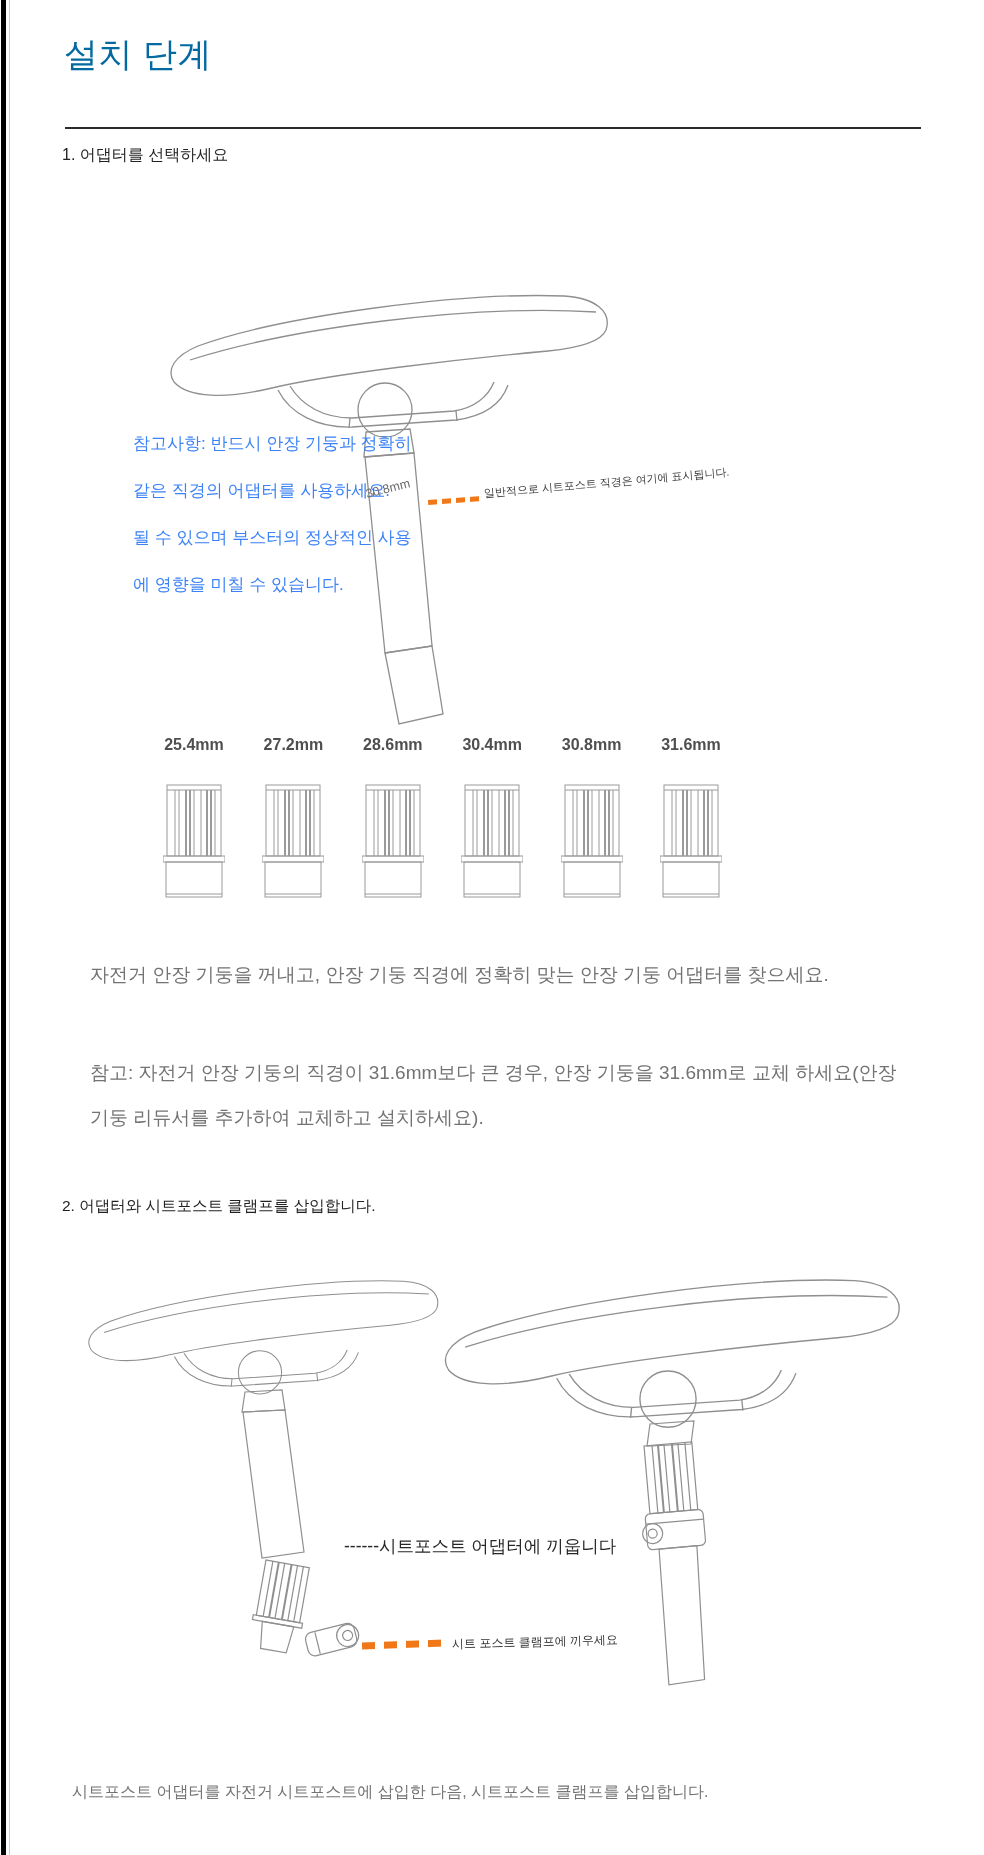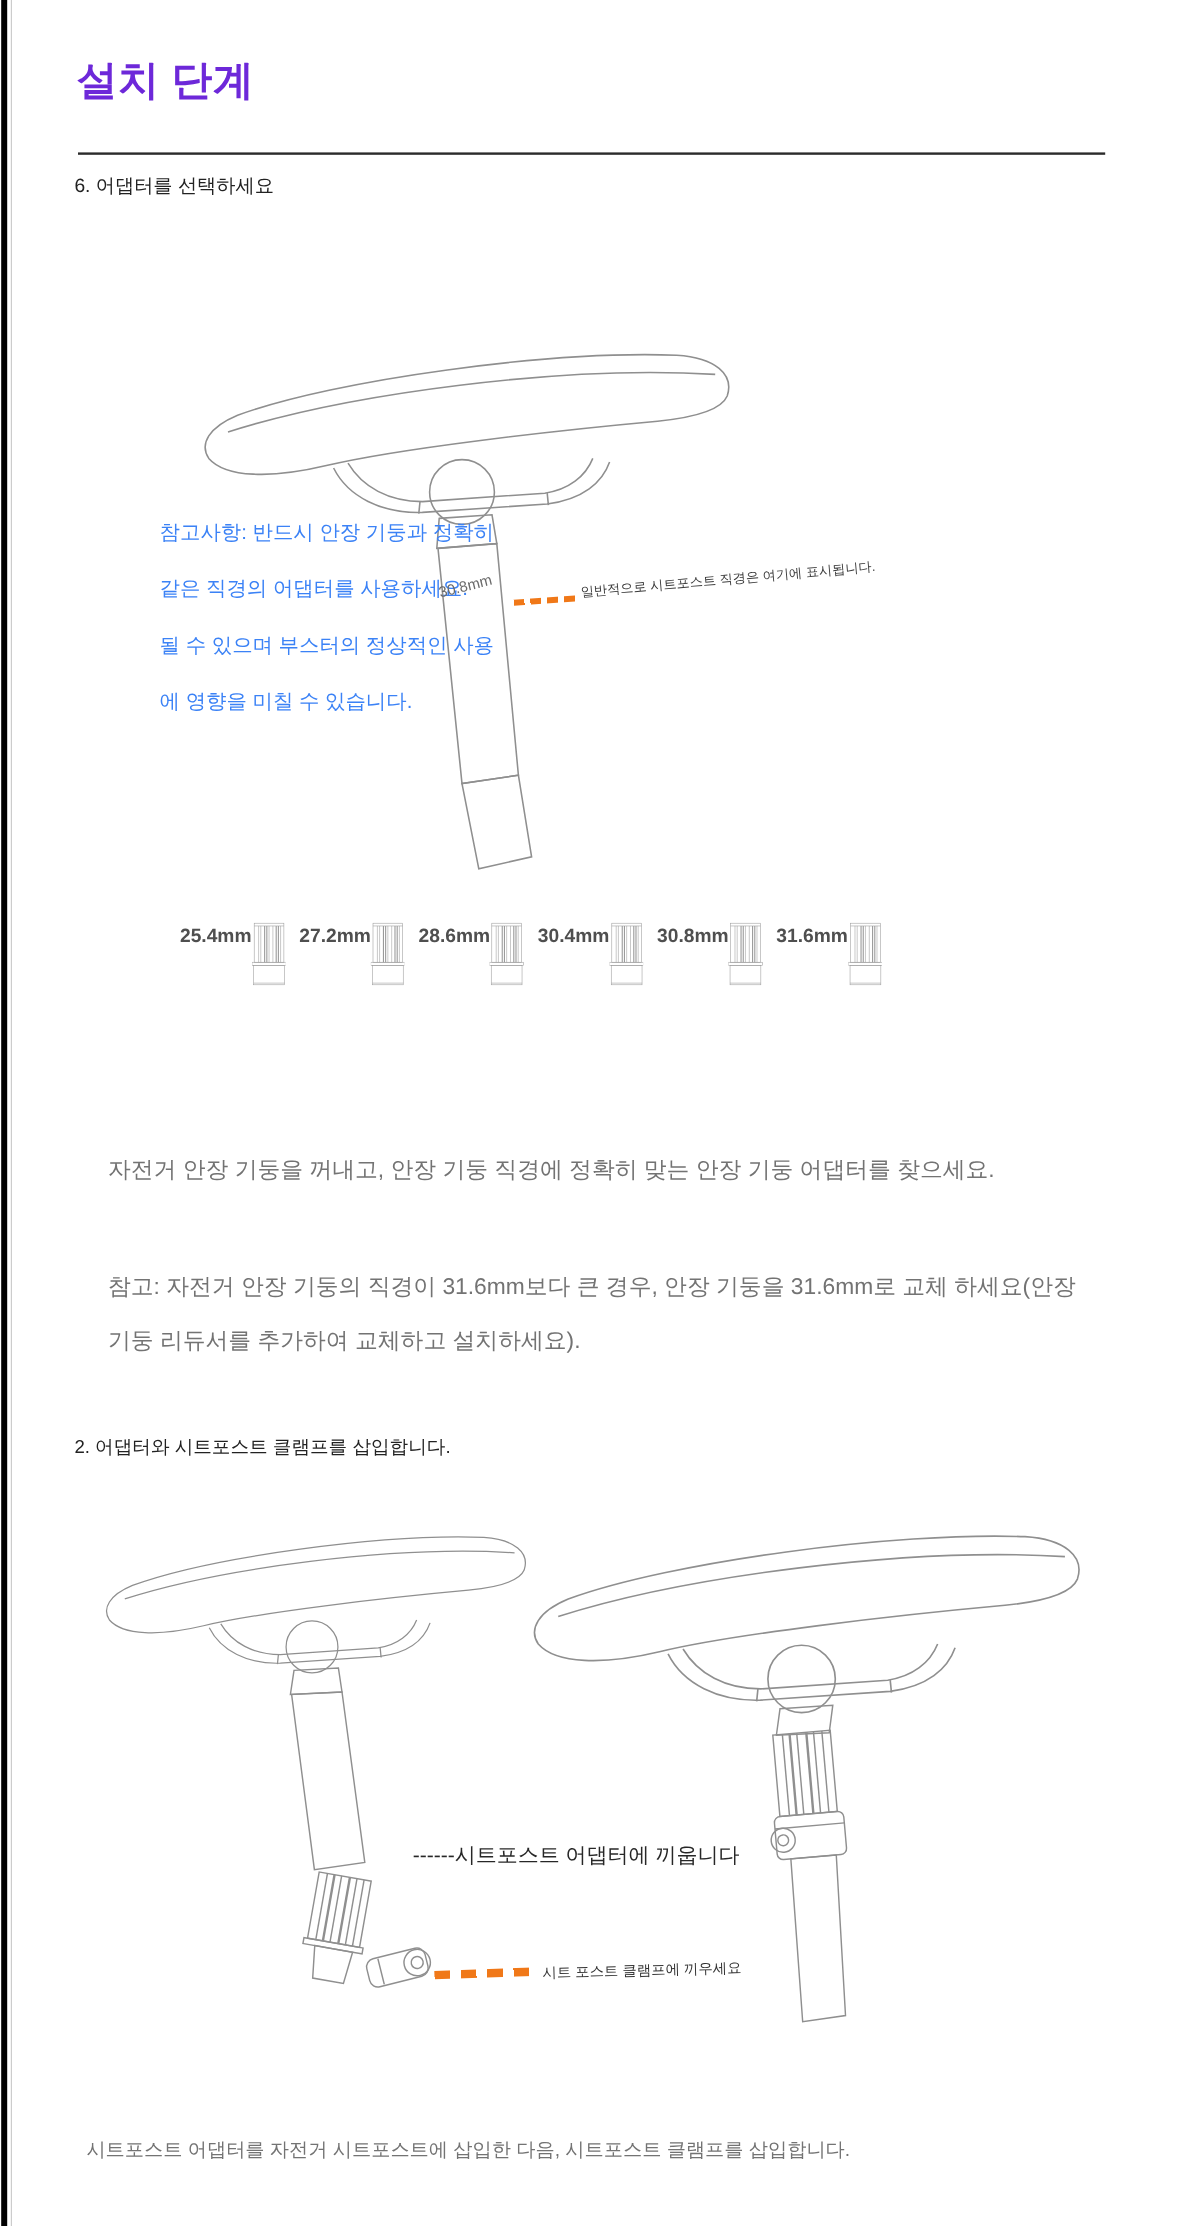--- a/index.html
+++ b/index.html
@@ -8,22 +8,22 @@
     width:984px;height:1855px;
     background:#ffffff;
     font-family:"Liberation Sans","DejaVu Sans",sans-serif;
     color:#1f1f1f;
     overflow:hidden;
   }
   .left-bar{position:absolute;left:1px;top:0;width:5px;height:100%;background:#000;}
   .left-hairline{position:absolute;left:9px;top:0;width:1px;height:100%;background:#cccccc;}
   .abs{position:absolute;}
   .page-title{
-    left:64px;top:44px;
-    font-size:34px;font-weight:700;color:#6d28d9;letter-spacing:0.5px;
+    left:64px;top:32px;
+    font-size:34px;font-weight:400;color:#0369a1;letter-spacing:0.5px;
   }
   .title-divider{left:65px;top:127px;width:856px;height:2px;background:#2b2b2b;}
   .step-label{font-size:16px;color:#222222;}
   .step-1{left:62px;top:145px;}
   .step-2{left:62px;top:1196px;font-size:15.5px;}
   .note-block{left:133px;top:432px;width:330px;}
   .note-line{font-size:17px;color:#3b82f6;margin-bottom:24px;white-space:nowrap;}
   .post-diameter{
     left:366px;top:487px;
     font-size:12.5px;color:#6a6a6a;
@@ -36,21 +36,21 @@
   }
   .post-annotation{
     left:484px;top:486px;
     font-size:11px;color:#3a3a3a;
     transform:rotate(-5deg);transform-origin:left center;white-space:nowrap;
   }
   .adapter-row{
     left:150px;top:736px;width:585px;
     display:flex;justify-content:space-between;
   }
-  .adapter-col{width:88px;display:flex;flex-direction:row;align-items:center;}
+  .adapter-col{width:88px;display:flex;flex-direction:column;align-items:center;}
   .adapter-size{font-size:16px;font-weight:700;color:#4f4f4f;margin-bottom:28px;white-space:nowrap;}
   .para{color:#737373;}
   .para-1{left:90px;top:962px;width:850px;font-size:19px;}
   .para-2{left:90px;top:1050px;width:848px;font-size:19px;line-height:45px;word-break:keep-all;}
   .para-3{left:72px;top:1782px;width:860px;font-size:16px;font-weight:500;}
   .adapter-callout{
     left:344px;top:1534px;
     font-size:17.5px;color:#272727;white-space:nowrap;
   }
   .leader-2{
@@ -68,21 +68,21 @@
 </head>
 <body>
 
 <div class="page">
   <div class="left-bar abs"></div>
   <div class="left-hairline abs"></div>
 
   <h1 class="page-title abs" style="margin:0">설치 단계</h1>
   <div class="title-divider abs"></div>
 
-  <div class="step-label step-1 abs">6. 어댑터를 선택하세요</div>
+  <div class="step-label step-1 abs">1. 어댑터를 선택하세요</div>
 
   <svg class="abs" style="left:152px;top:272px;" width="480" height="470" viewBox="0 0 480 470">
     <defs>
       <g id="saddle" fill="none" stroke="#8f8f8f" stroke-width="1.3">
         <path d="M 14,100 C 6,88 14,74 38,64 C 120,34 300,10 404,14 C 436,16 452,30 446,48 C 441,60 418,66 388,69 C 300,77 170,92 112,106 C 66,117 28,116 14,100 Z"></path>
         <path d="M 30,78 C 130,46 310,22 436,30"></path>
         <path d="M 118,108 C 130,132 158,146 192,145 L 296,138 C 326,134 342,120 348,103"></path>
         <path d="M 130,104 C 142,124 164,136 192,136 L 294,129 C 314,126 328,115 334,100"></path>
         <line x1="190" y1="136" x2="189" y2="146"></line>
         <line x1="296" y1="129" x2="297" y2="139"></line>

